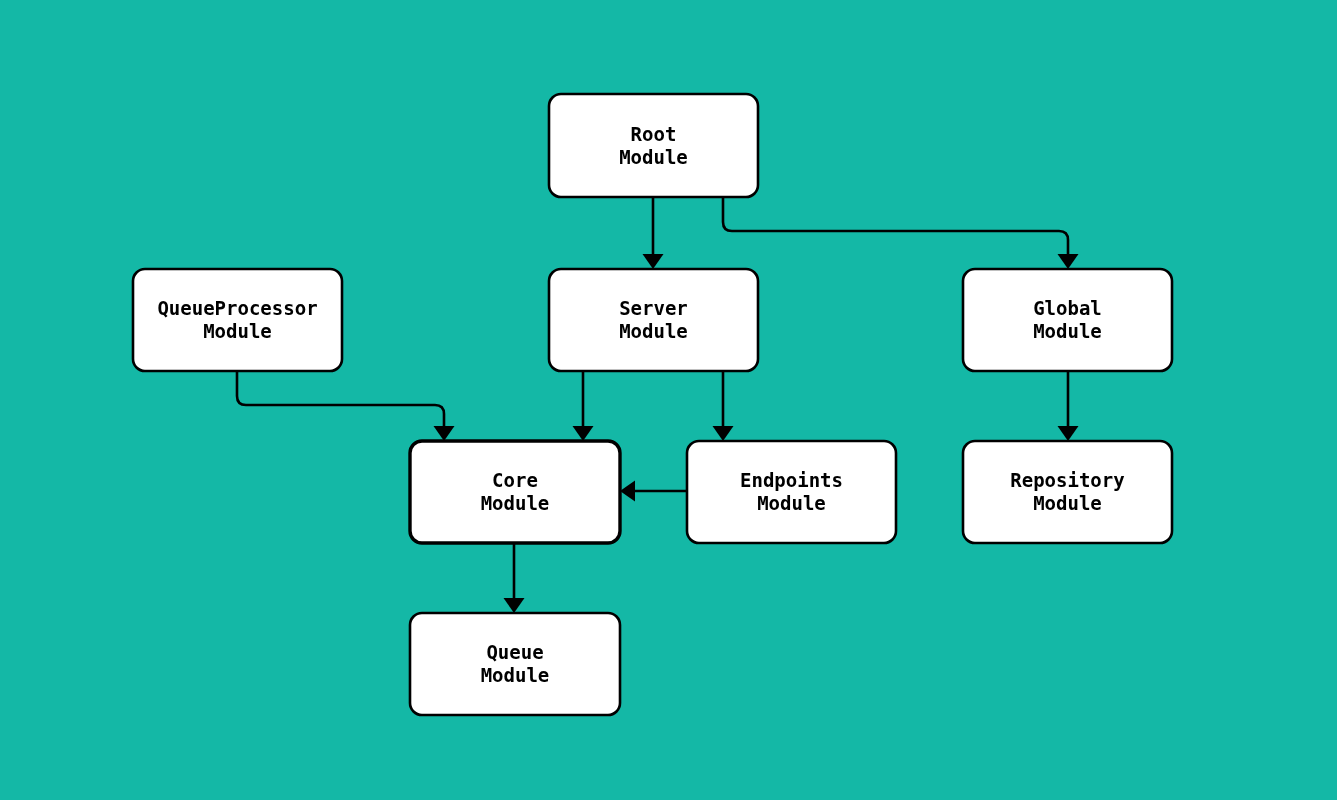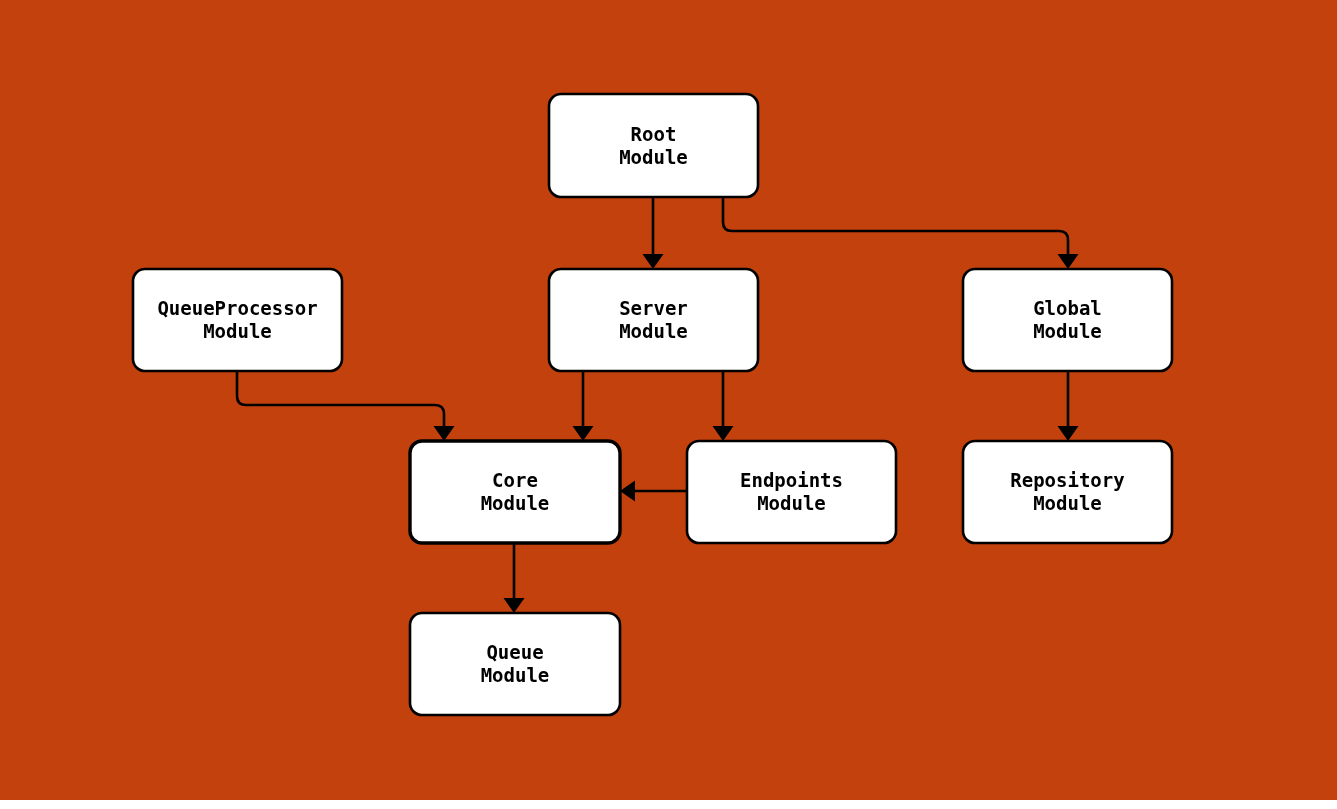--- a/index.html
+++ b/index.html
@@ -10,21 +10,21 @@
   body {
     width: 1337px;
     height: 809px;
     overflow: hidden;
     font-family: "DejaVu Sans Mono", monospace;
   }
   #diagram-root {
     position: relative;
     width: 1337px;
     height: 800px;
-    background: #c2410c;
+    background: #14b8a6;
   }
   svg.diagram-canvas {
     display: block;
     width: 1337px;
     height: 809px;
   }
   .node-box {
     fill: #ffffff;
     stroke: #000000;
     stroke-width: 2.6;

